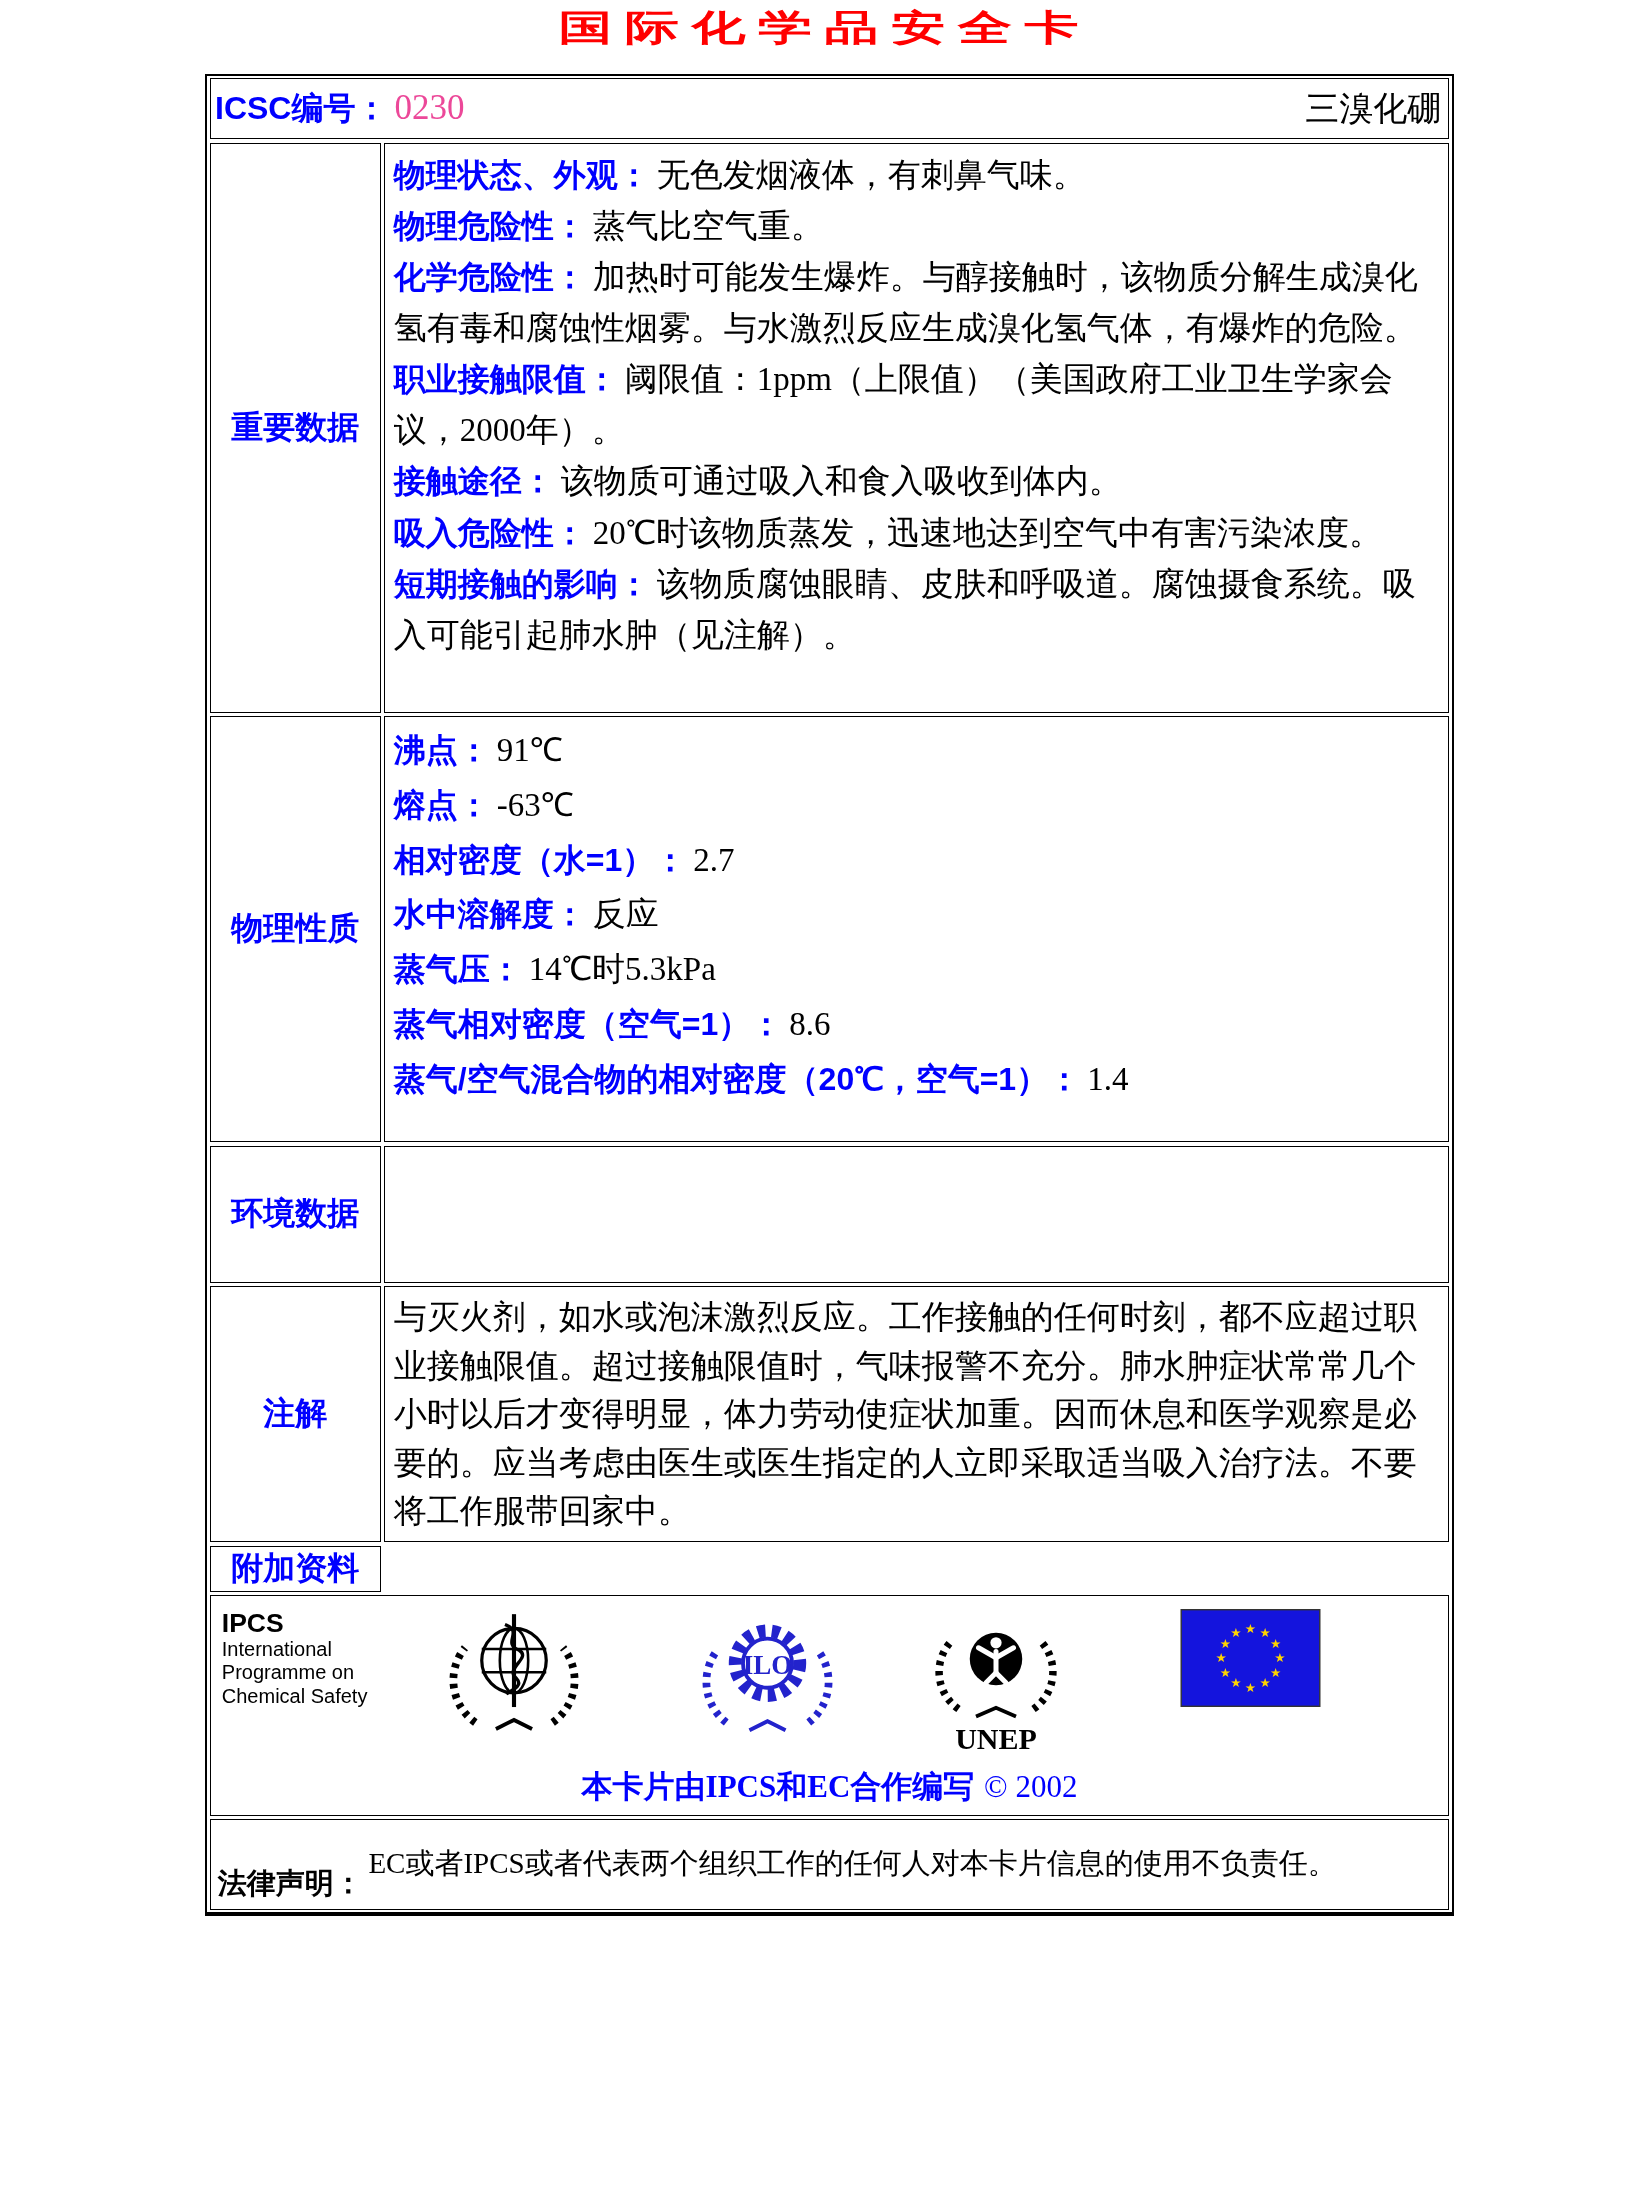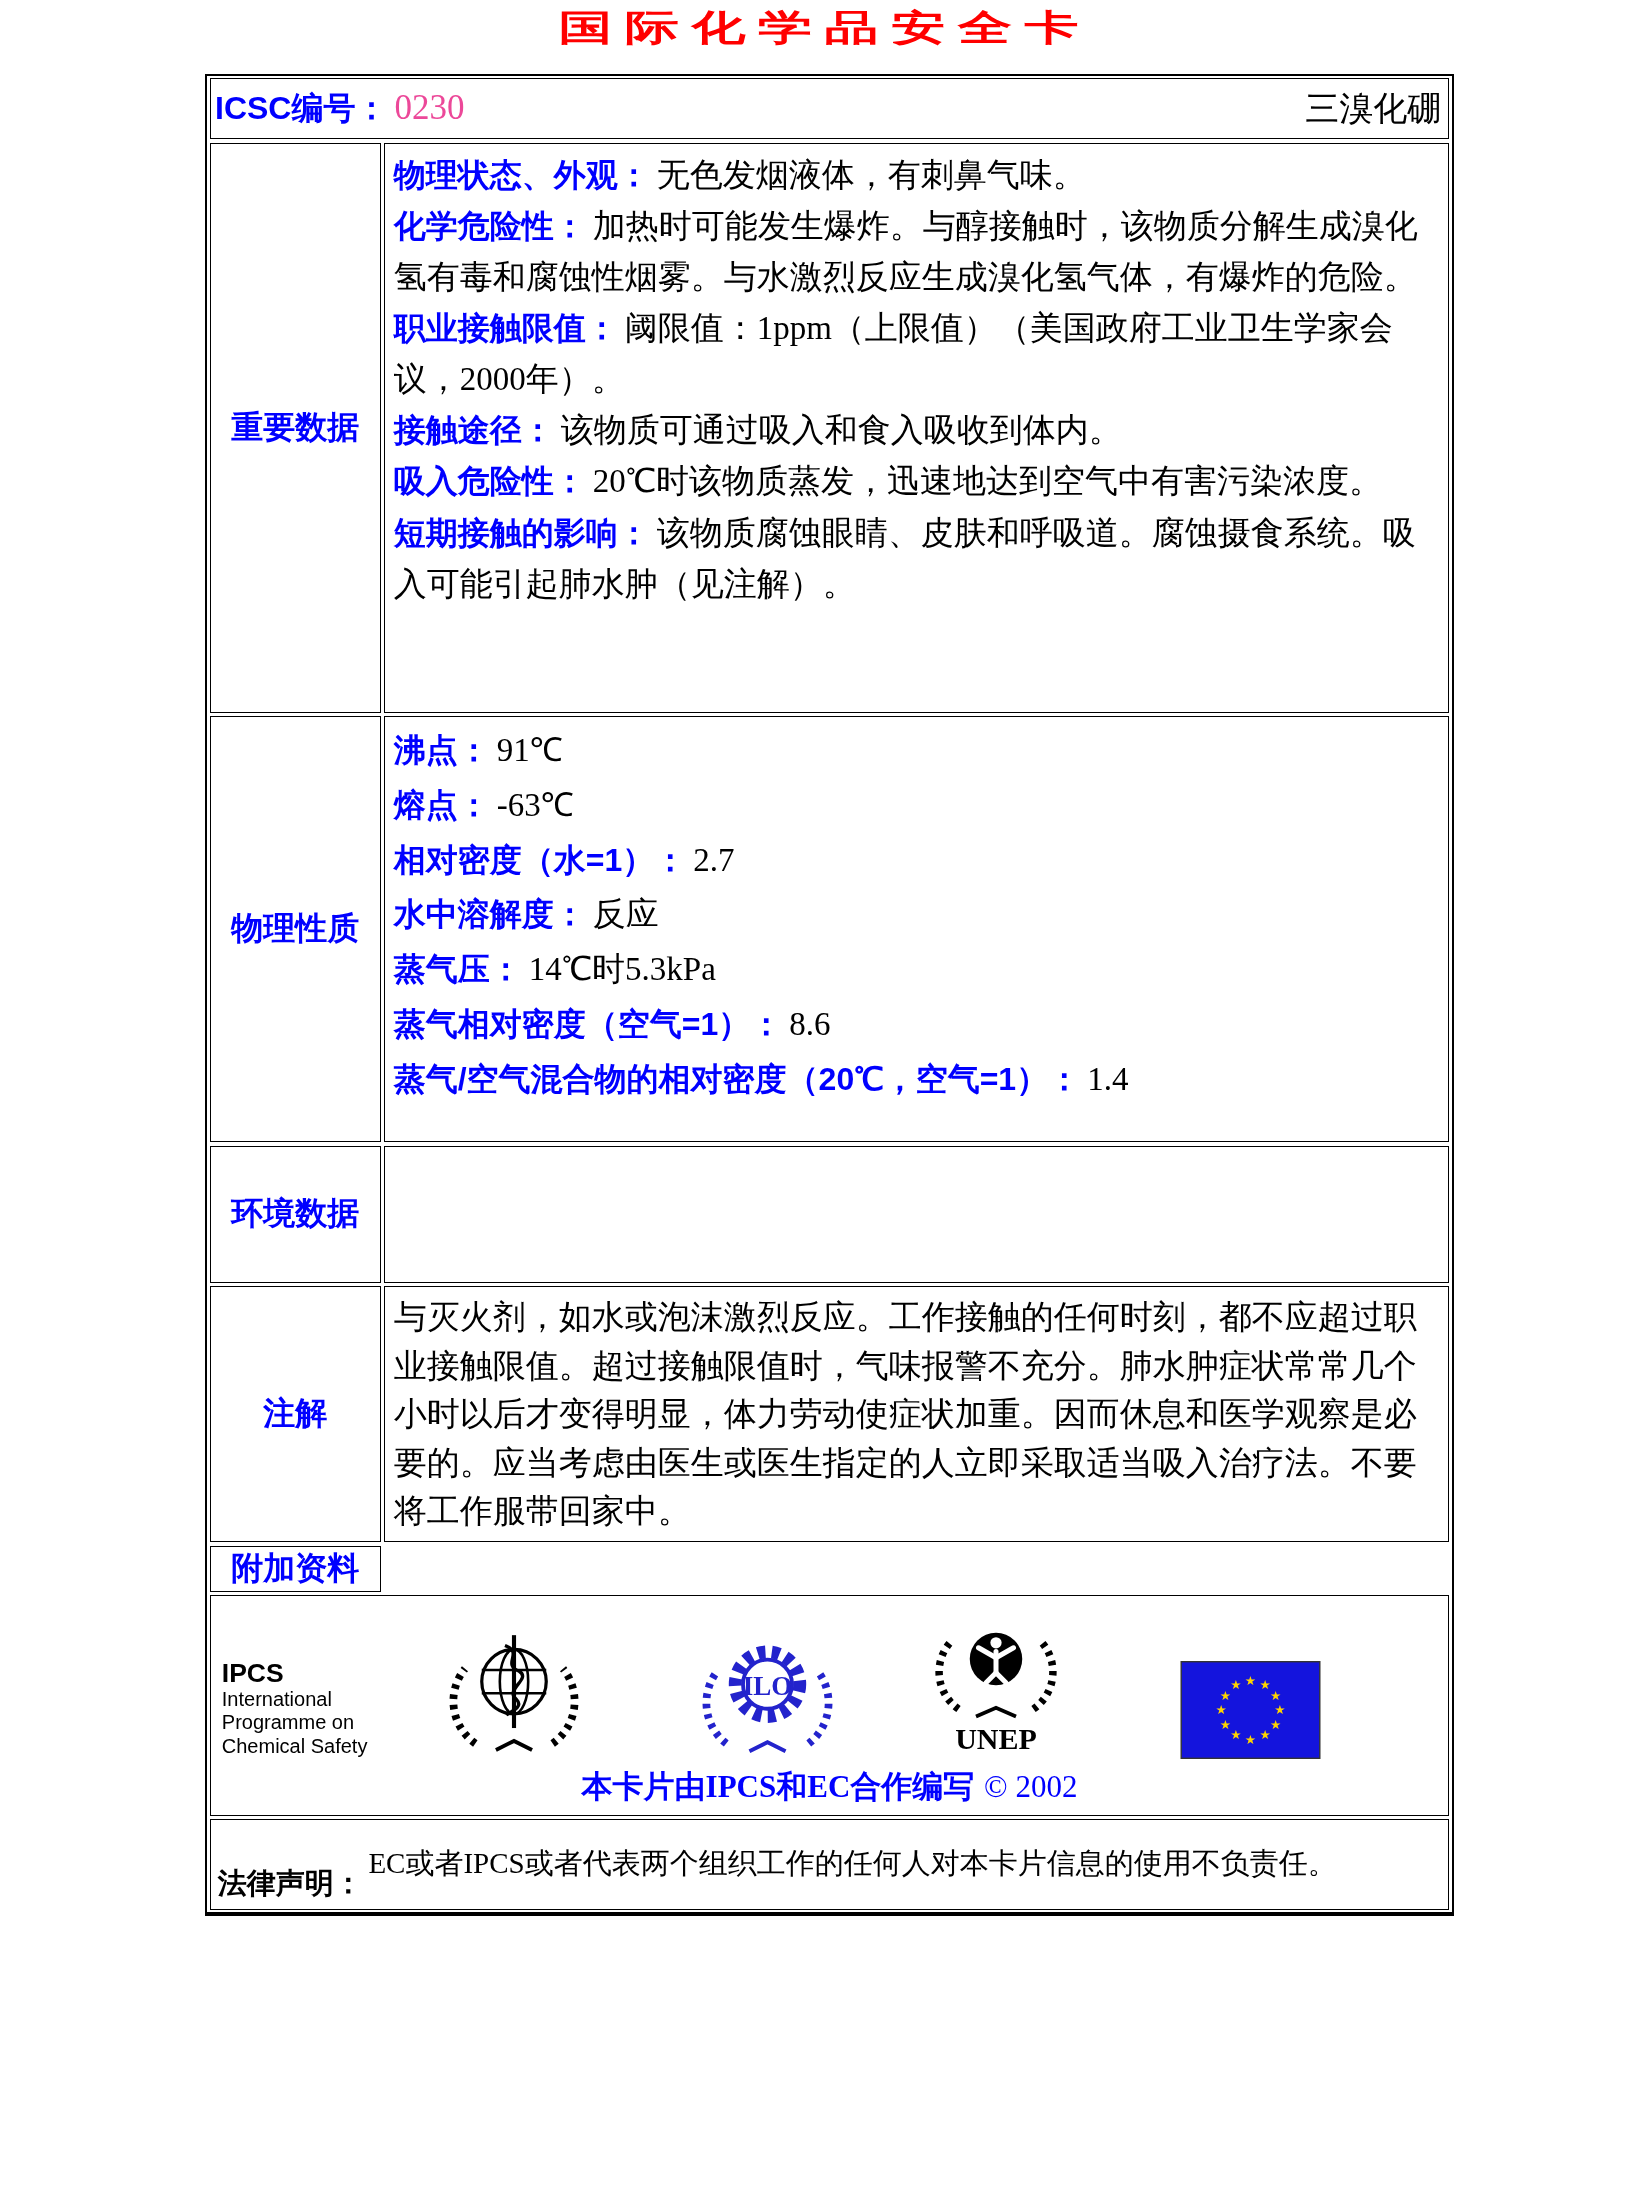--- a/index.html
+++ b/index.html
@@ -20,21 +20,21 @@
   .content-cell{flex:1;margin-left:3.5px;padding:5.6px 8.4px;font-family:"Liberation Serif",serif;
                 font-size:33px;color:#000;}
   .content-cell .line{white-space:normal;}
   .important-content{min-height:570px;line-height:1.55;}
   .physical-content{min-height:426px;line-height:1.66;}
   .env-content{min-height:137px;}
   .notes-content{min-height:223px;line-height:1.47;}
   .additional-content{min-height:40px;display:flex;align-items:center;}
   .val{color:#000;font-family:"Liberation Serif",serif;}
   .logos-cell{flex:1;padding:12.5px 0 7px 0;}
-  .logos-line{display:flex;align-items:flex-end;}
+  .logos-line{display:flex;align-items:flex-start;}
   .ipcs-block{margin-left:11px;width:174px;color:#000;}
   .ipcs-acronym{font-size:26.5px;font-weight:bold;line-height:1.1;}
   .ipcs-line{font-size:20px;line-height:1.18;}
   .logo{display:block;}
   .logo-who{margin-left:45px;}
   .logo-ilo{margin-left:111px;}
   .logo-unep{margin-left:84px;}
   .logo-eu{margin-left:108px;}
   .credit{text-align:center;margin-top:7px;color:#0000FF;font-weight:bold;
           font-family:"Liberation Serif",serif;font-size:31px;}
@@ -60,20 +60,21 @@
       <span class="chem">三溴化硼</span>
     </div>
   </div>
 
   <div class="row">
     <div class="cell label-cell">
       <span>重要数据</span>
     </div>
     <div class="cell content-cell important-content">
       <div class="line"><span class="lbl">物理状态、外观：</span><span class="val">无色发烟液体，有刺鼻气味。</span></div>
+      <div class="line"><span class="lbl">物理危险性：</span><span class="val">蒸气比空气重。</span></div>
       <div class="line"><span class="lbl">化学危险性：</span><span class="val">加热时可能发生爆炸。与醇接触时，该物质分解生成溴化氢有毒和腐蚀性烟雾。与水激烈反应生成溴化氢气体，有爆炸的危险。</span></div>
       <div class="line"><span class="lbl">职业接触限值：</span><span class="val">阈限值：1ppm（上限值）（美国政府工业卫生学家会议，2000年）。</span></div>
       <div class="line"><span class="lbl">接触途径：</span><span class="val">该物质可通过吸入和食入吸收到体内。</span></div>
       <div class="line"><span class="lbl">吸入危险性：</span><span class="val">20℃时该物质蒸发，迅速地达到空气中有害污染浓度。</span></div>
       <div class="line"><span class="lbl">短期接触的影响：</span><span class="val">该物质腐蚀眼睛、皮肤和呼吸道。腐蚀摄食系统。吸入可能引起肺水肿（见注解）。</span></div>
     </div>
   </div>
 
   <div class="row">
     <div class="cell label-cell">

